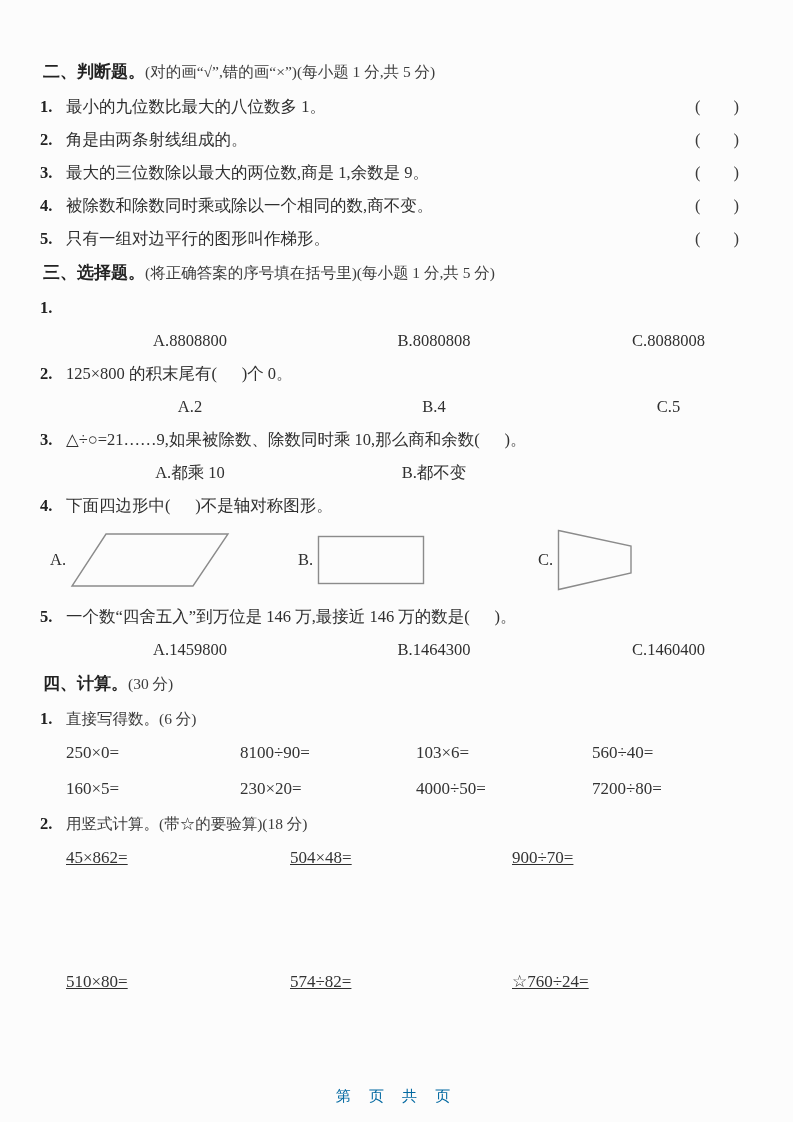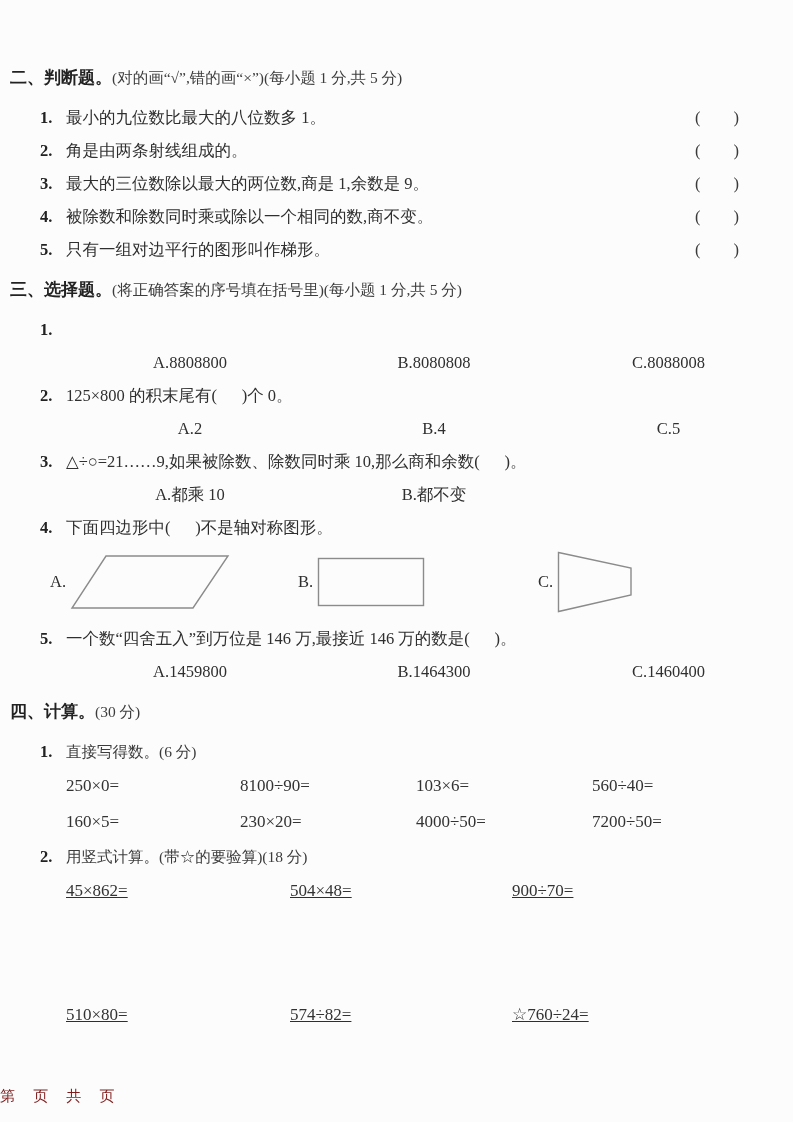--- a/index.html
+++ b/index.html
@@ -8,40 +8,40 @@
     width:793px;height:1122px;
     background:#fcfcfc;
     font-family:"Liberation Serif","DejaVu Serif",serif;
     color:#2f2f2f;
     overflow:hidden;
     box-sizing:border-box;
   }
   .content{
     position:absolute;top:54px;left:10px;right:10px;
   }
-  .s-header{line-height:47px;font-size:17px;white-space:nowrap;}
+  .s-header{line-height:36px;font-size:17px;white-space:nowrap;margin-left:33px;}
   .s-title{font-weight:700;color:#222;}
   .s-note{font-size:15.5px;color:#3c3c3c;}
   .item-row{display:flex;padding-left:30px;padding-right:44px;line-height:33px;font-size:16.5px;}
   .item-num{font-weight:700;width:26px;flex:0 0 26px;color:#222;}
   .item-text{flex:1;white-space:nowrap;}
   .bracket{white-space:pre;color:#3a3a3a;}
   .opts{display:grid;grid-template-columns:248px 240px 1fr;padding-left:56px;line-height:33px;font-size:16.5px;}
   .opt{white-space:nowrap;text-align:center;}
   .shapes{display:grid;grid-template-columns:248px 240px 1fr;padding-left:40px;height:72px;align-items:center;margin:2px 0 4px 0;}
   .shape-cell{display:flex;align-items:center;gap:4px;}
   .shape-label{font-size:16.5px;color:#2f2f2f;}
   .shape-svg{display:block;}
   .calc4{display:grid;grid-template-columns:174px 176px 176px 1fr;padding-left:56px;line-height:36px;font-size:17px;}
   .calc3{display:grid;grid-template-columns:224px 222px 1fr;padding-left:56px;line-height:36px;font-size:17px;text-decoration:underline;}
   .calc-cell{white-space:nowrap;color:#333;}
   .vgap{height:88px;}
   .footer{
     position:absolute;bottom:16px;left:0;right:0;
-    text-align:left;font-size:15px;color:#7f1d1d;
+    text-align:center;font-size:15px;color:#0369a1;
     letter-spacing:7px;white-space:pre;
     font-family:"Liberation Sans","DejaVu Sans",sans-serif;
   }
   svg polygon,svg rect{fill:none;stroke:#8b8b8b;stroke-width:1.4;}
 </style>
 </head>
 <body>
 
 <div class="page">
   <div class="content">
@@ -154,21 +154,21 @@
     <div class="calc4">
       <span class="calc-cell">250×0=</span>
       <span class="calc-cell">8100÷90=</span>
       <span class="calc-cell">103×6=</span>
       <span class="calc-cell">560÷40=</span>
     </div>
     <div class="calc4">
       <span class="calc-cell">160×5=</span>
       <span class="calc-cell">230×20=</span>
       <span class="calc-cell">4000÷50=</span>
-      <span class="calc-cell">7200÷50=</span>
+      <span class="calc-cell">7200÷80=</span>
     </div>
 
     <div class="item-row">
       <span class="item-num">2.</span>
       <span class="item-text s-note">用竖式计算。(带☆的要验算)(18 分)</span>
     </div>
     <div class="calc3">
       <span class="calc-cell">45×862=</span>
       <span class="calc-cell">504×48=</span>
       <span class="calc-cell">900÷70=</span>

